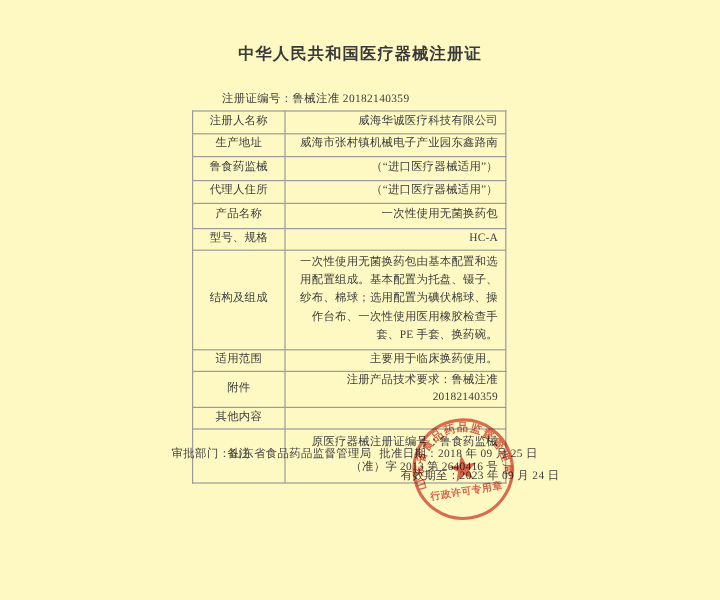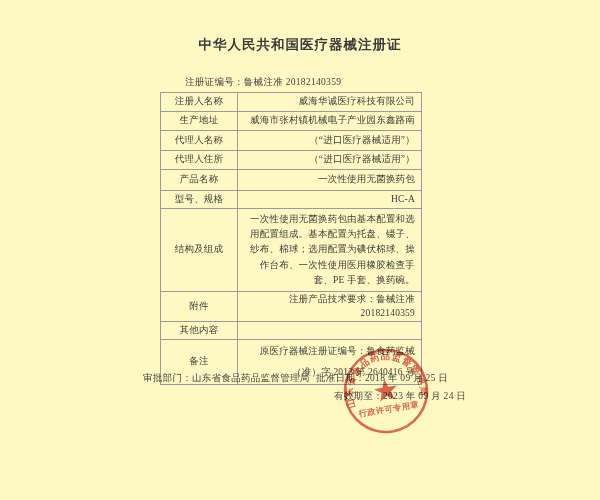--- a/index.html
+++ b/index.html
@@ -71,38 +71,42 @@
     <tbody>
         <tr class="r1">
       <td class="lbl">注册人名称</td>
       <td class="val">威海华诚医疗科技有限公司</td>
     </tr>
     <tr class="r3">
       <td class="lbl">生产地址</td>
       <td class="val">威海市张村镇机械电子产业园东鑫路南</td>
     </tr>
     <tr class="r4">
-      <td class="lbl">代理人名称</td>
+      <td class="lbl">鲁食药监械</td>
       <td class="val">（“进口医疗器械适用”）</td>
     </tr>
     <tr class="r5">
       <td class="lbl">代理人住所</td>
       <td class="val">（“进口医疗器械适用”）</td>
     </tr>
     <tr class="r6">
       <td class="lbl">产品名称</td>
       <td class="val">一次性使用无菌换药包</td>
     </tr>
     <tr class="r7">
       <td class="lbl">型号、规格</td>
       <td class="val">HC-A</td>
     </tr>
     <tr class="r8">
       <td class="lbl">结构及组成</td>
       <td class="val">一次性使用无菌换药包由基本配置和选用配置组成。基本配置为托盘、镊子、纱布、棉球；选用配置为碘伏棉球、操作台布、一次性使用医用橡胶检查手套、PE 手套、换药碗。</td>
+    </tr>
+    <tr class="r9">
+      <td class="lbl">适用范围</td>
+      <td class="val">主要用于临床换药使用。</td>
     </tr>
     <tr class="r10">
       <td class="lbl">附件</td>
       <td class="val">注册产品技术要求：鲁械注准 20182140359</td>
     </tr>
     <tr class="r11">
       <td class="lbl">其他内容</td>
       <td class="val"></td>
     </tr>
     <tr class="r12">

